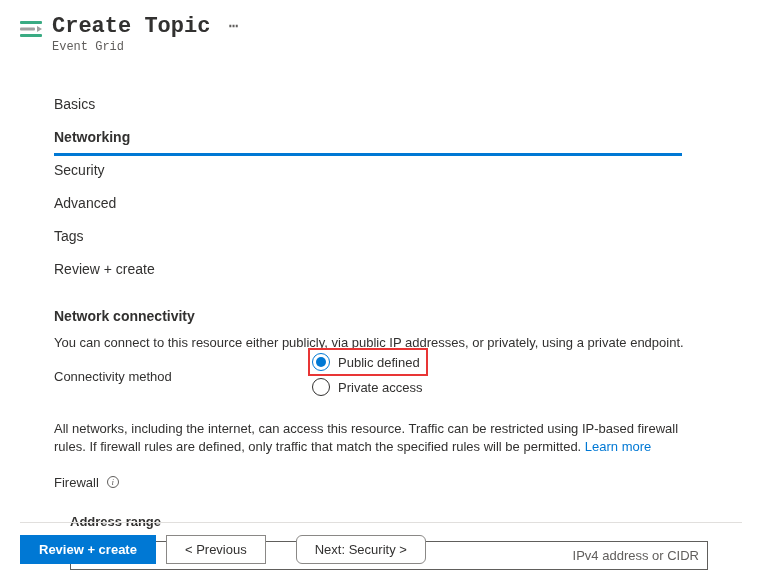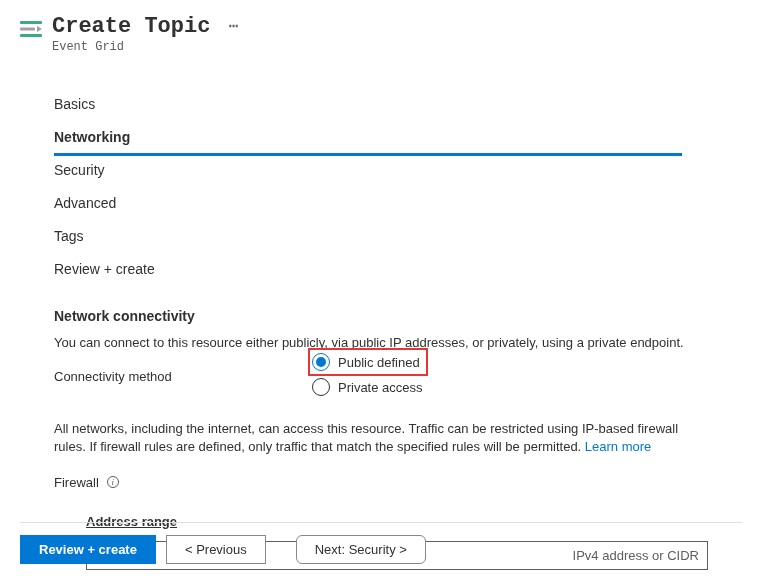--- a/index.html
+++ b/index.html
@@ -172,22 +172,21 @@
       align-items: center;
       justify-content: center;
       font-size: 9px;
       font-style: italic;
       color: #605e5c;
       font-family: Georgia, serif;
       cursor: pointer;
     }
     .address-section {
       margin-top: 24px;
-      margin-left: 32px;
-      text-decoration: underline;
+      margin-left: 16px;
     }
     .address-label {
       font-size: 13px;
       font-weight: 600;
       color: #323130;
     }
     .address-input {
       width: 100%;
       margin-top: 12px;
       padding: 6px 8px;

